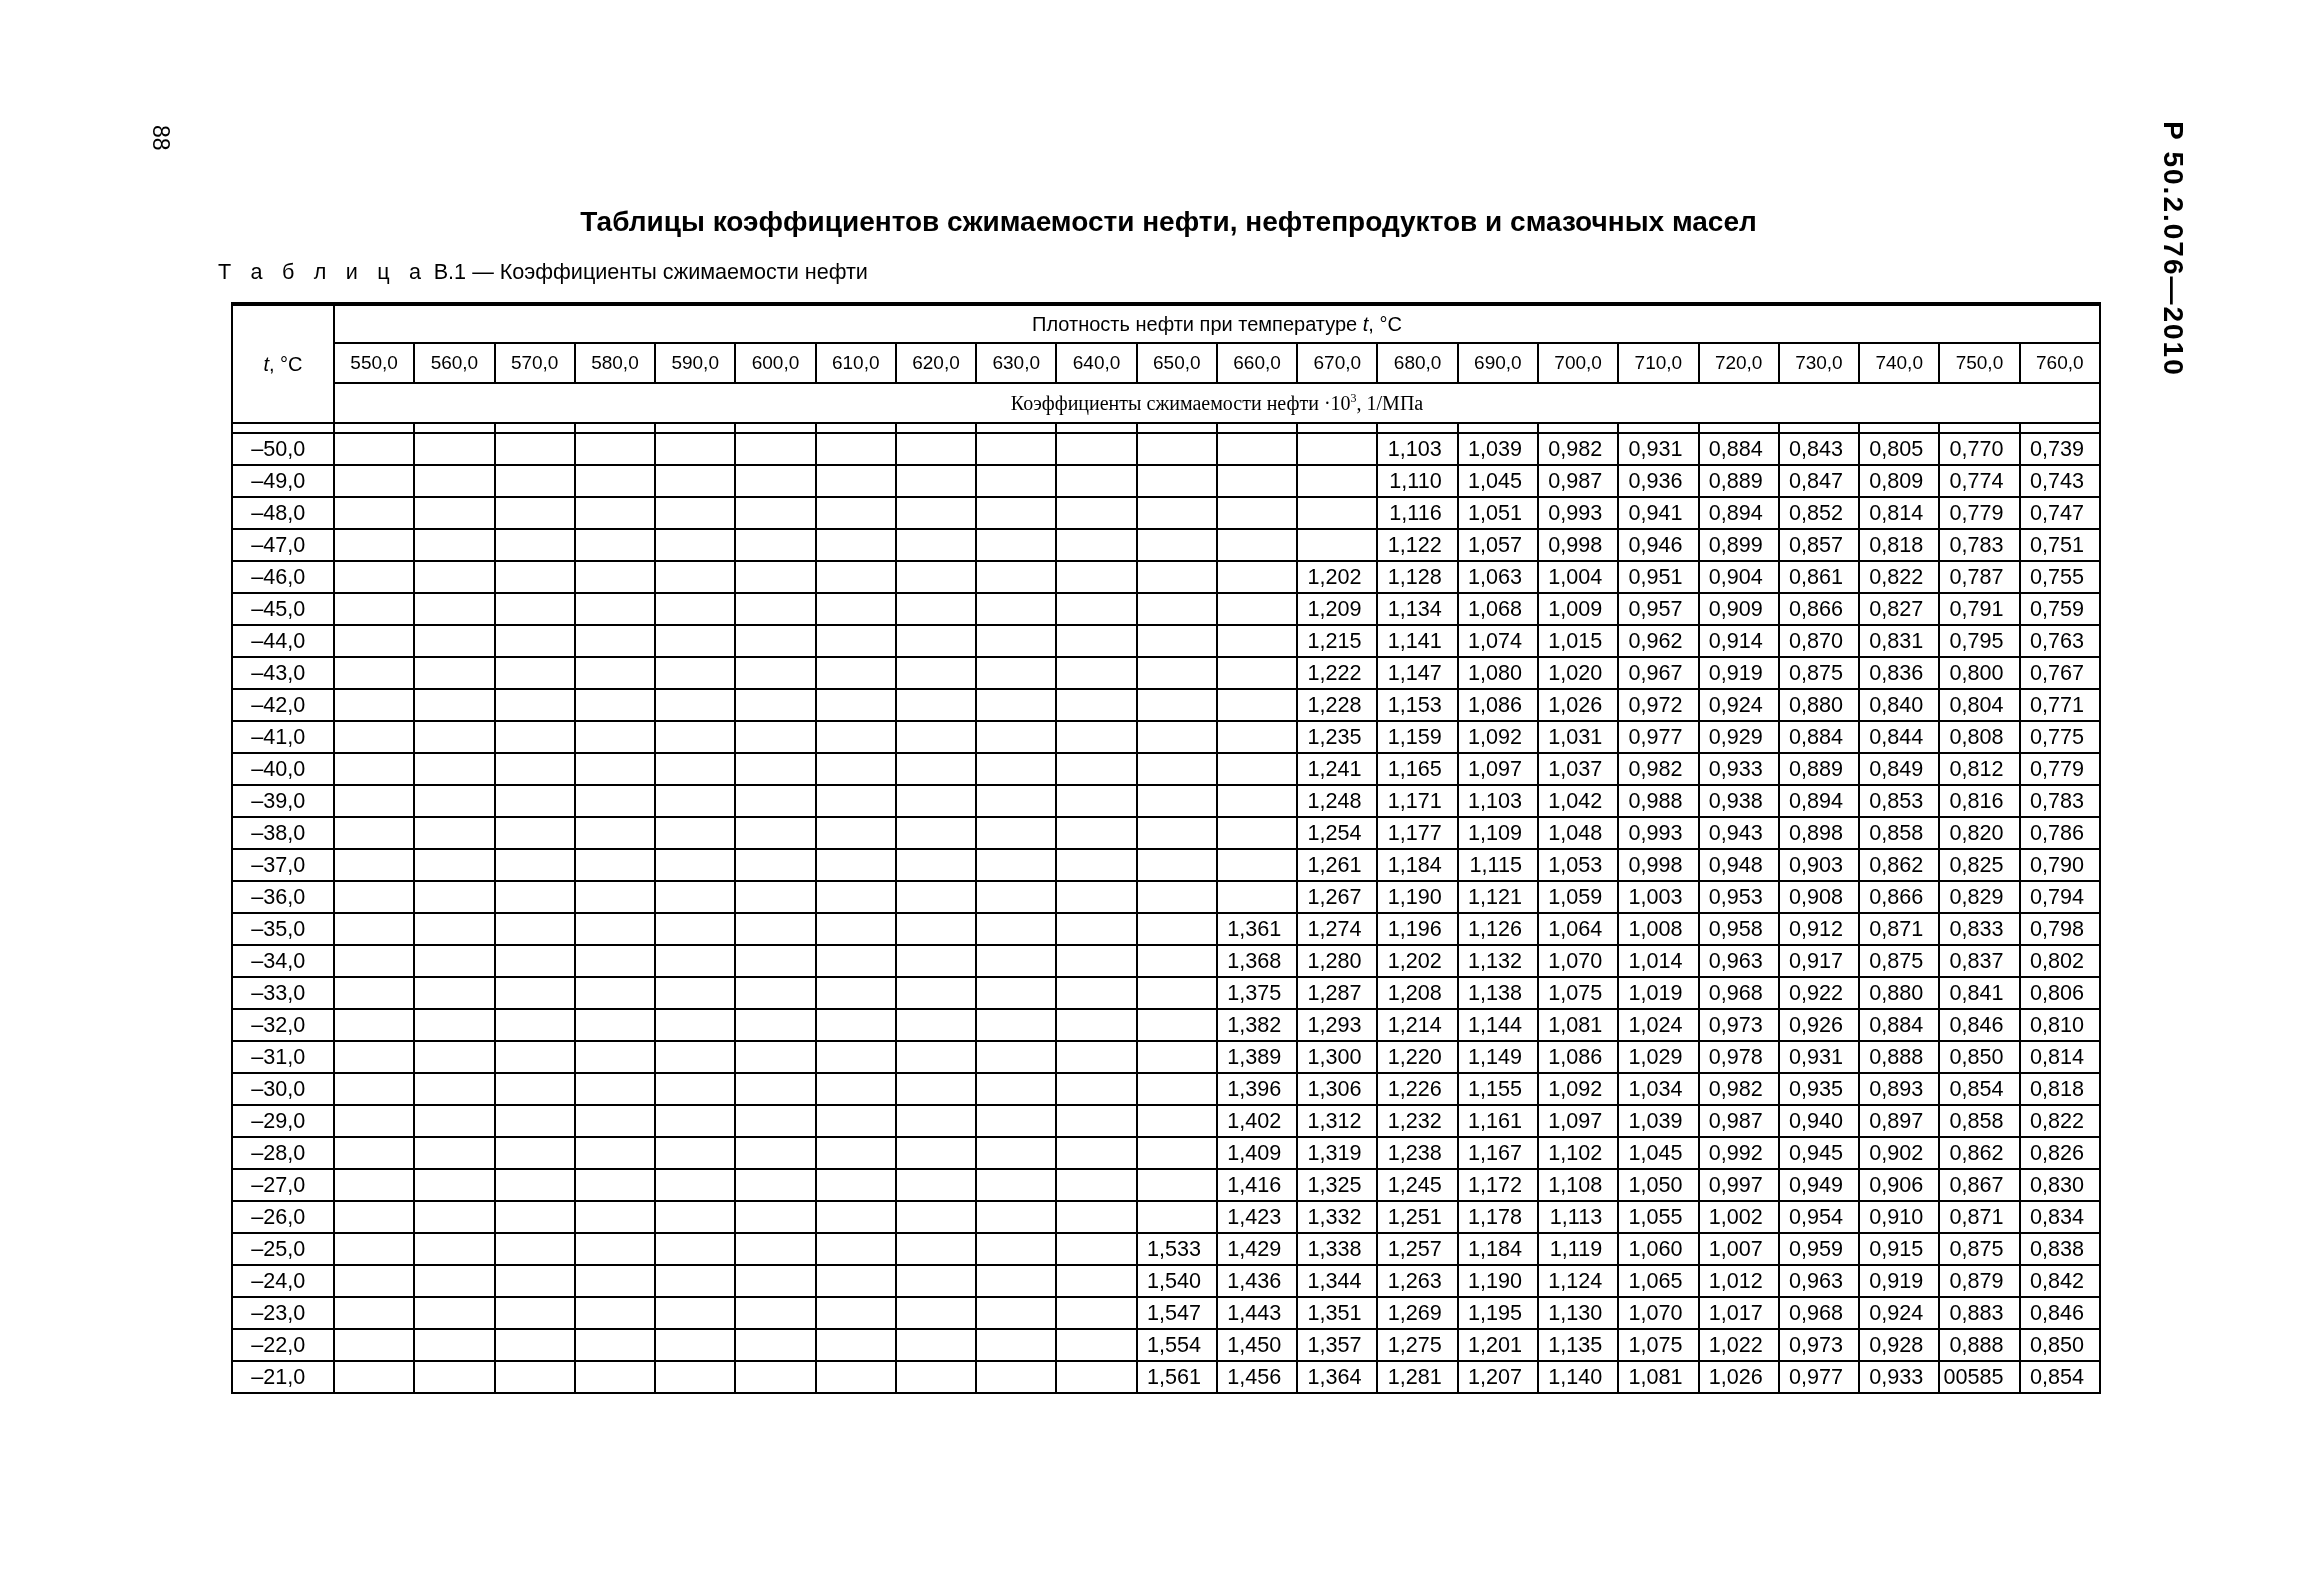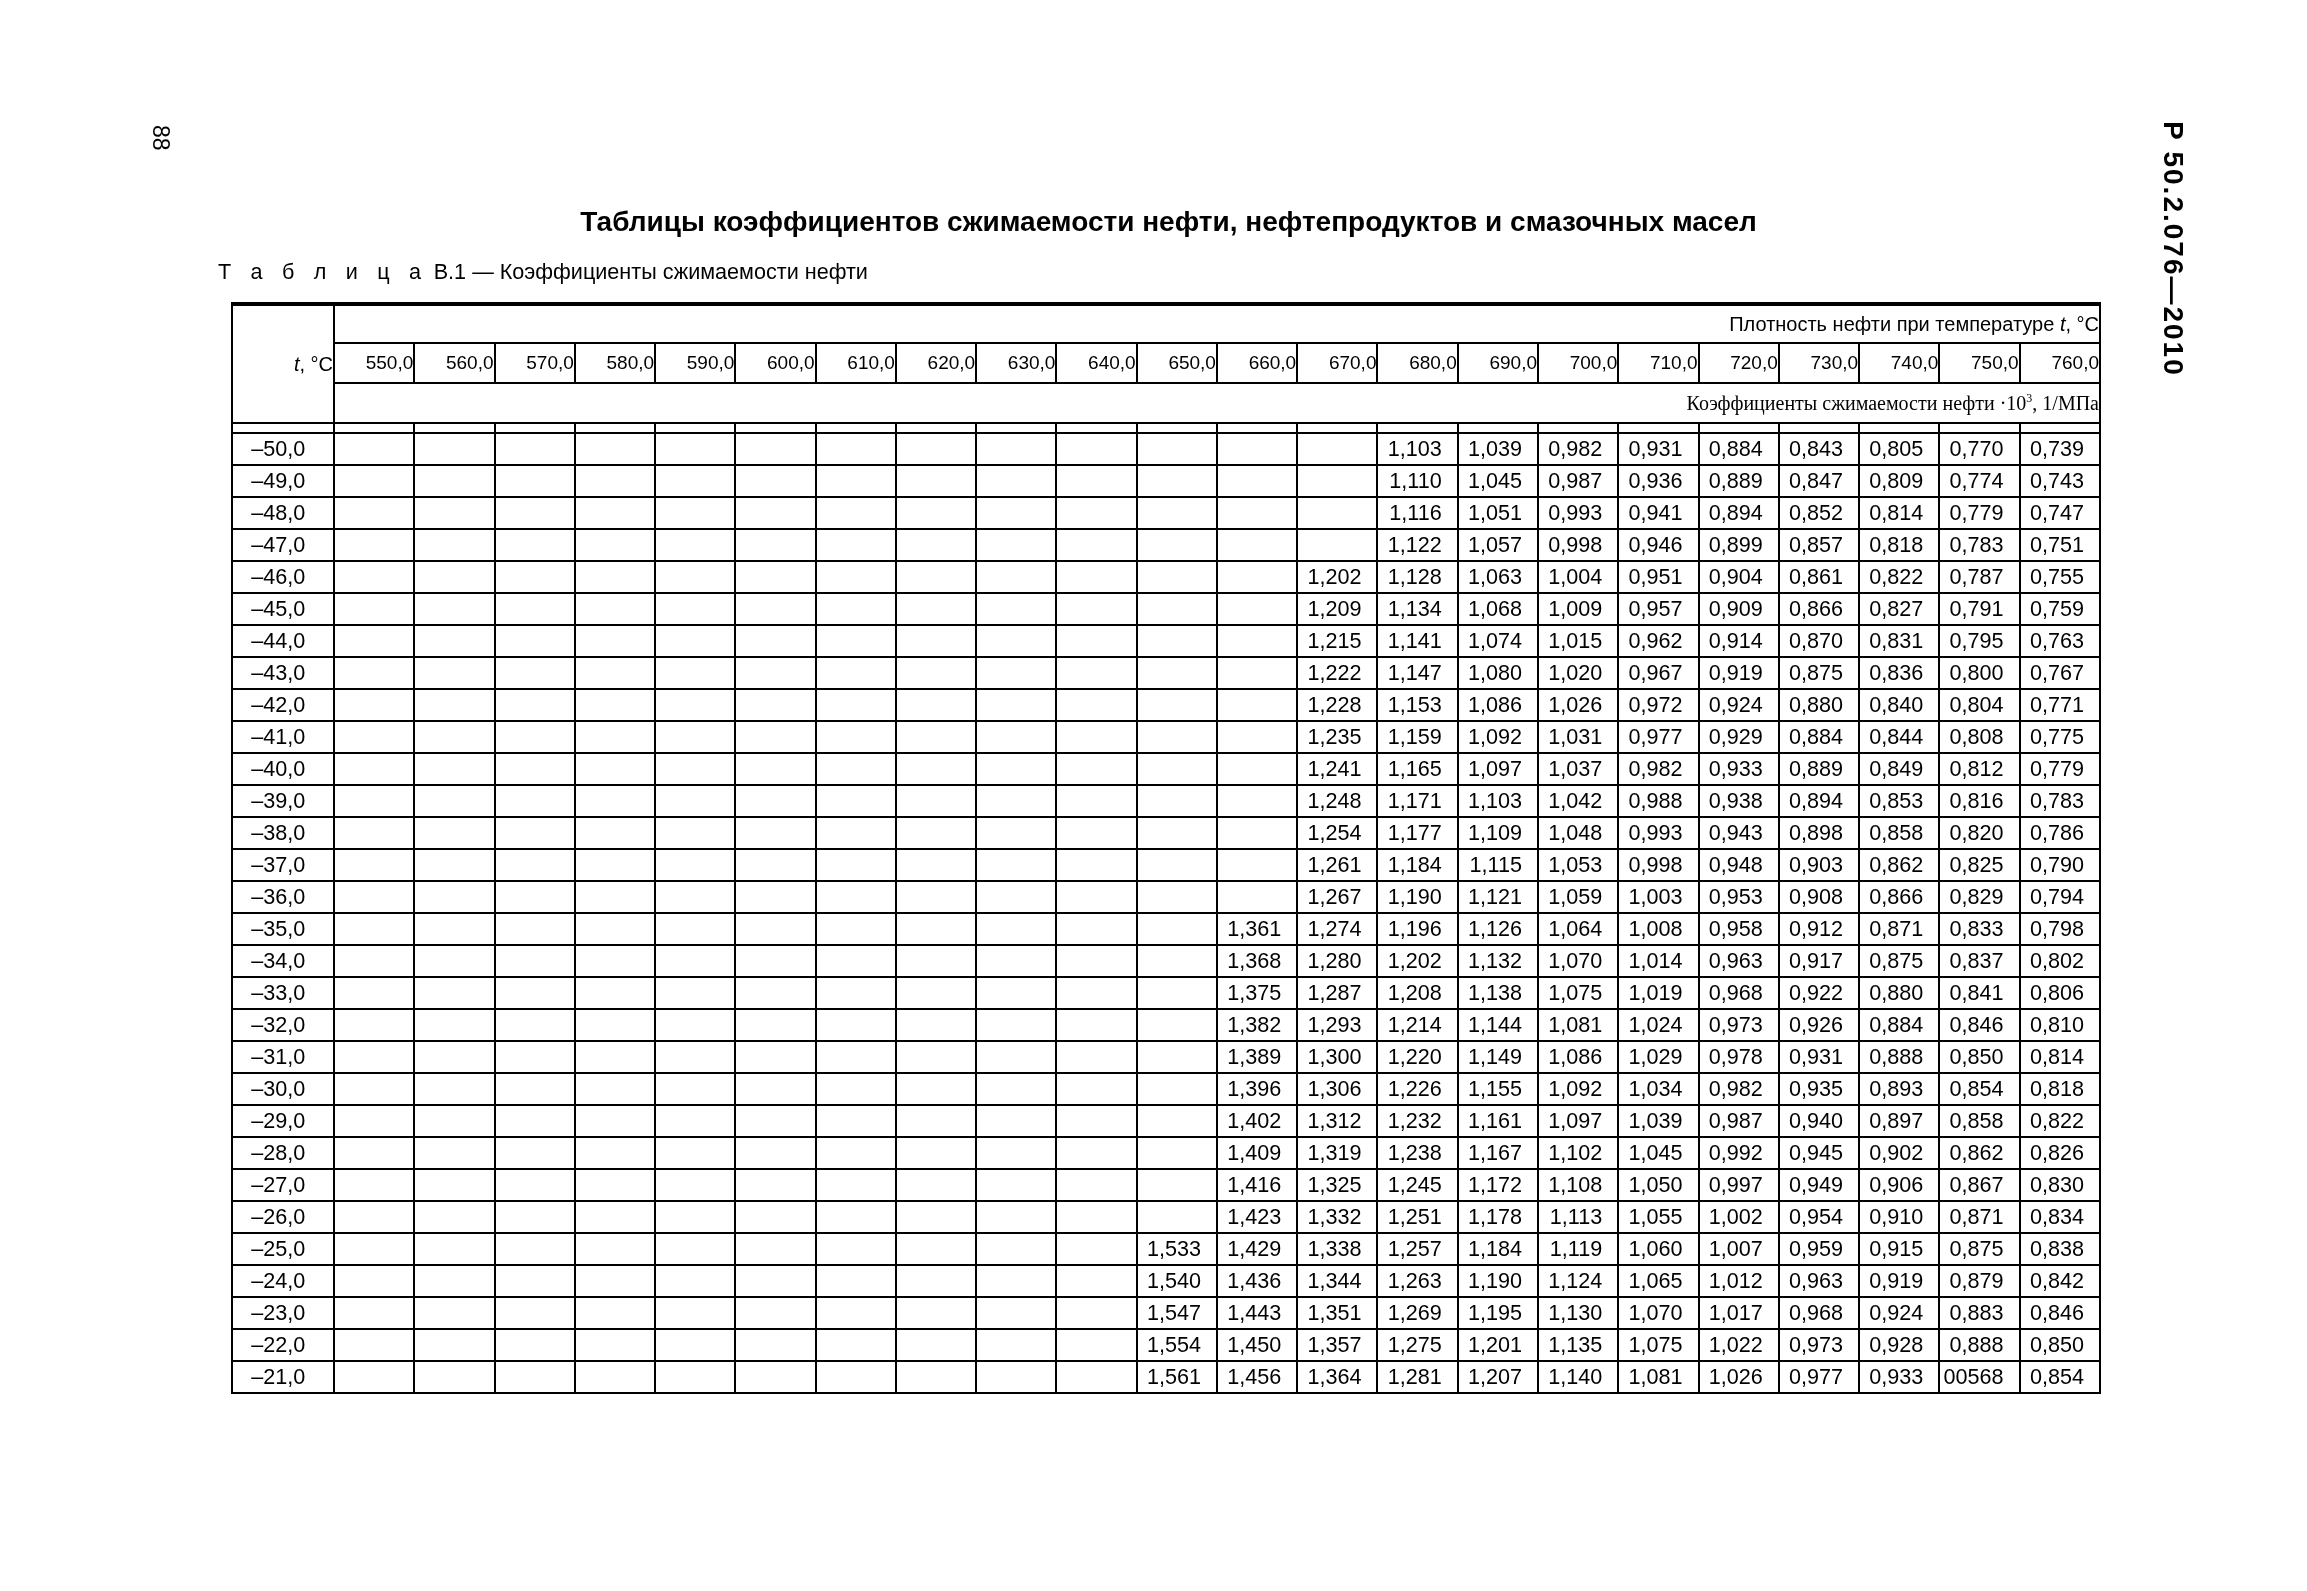--- a/index.html
+++ b/index.html
@@ -11,21 +11,21 @@
               transform:rotate(90deg); transform-origin:left top; white-space:nowrap; letter-spacing:2px; }
   .appendix-title { position:absolute; left:0; width:2307px; top:116px; text-align:center;
                     font-size:24px; font-weight:bold; line-height:31px; }
   .main-title { position:absolute; left:0; width:2337px; top:206px; text-align:center;
                 font-size:28px; font-weight:bold; }
   .table-caption { position:absolute; left:218px; top:259px; font-size:21.6px; }
   .table-caption .spaced { letter-spacing:6.7px; }
   table.coef { position:absolute; left:231px; top:302px; width:1870px; border-collapse:collapse;
                table-layout:fixed; font-size:20px; }
   table.coef td, table.coef th { border:2px solid #000; padding:0; font-weight:normal; }
-  table.coef thead th { text-align:right; }
+  table.coef thead th { text-align:center; }
   .h-top th { height:36px; }
   .h-dens th { height:38px; font-size:19px; }
   .h-coef th { height:38px;font-family:Liberation Serif, serif; }
   .sep-row td { height:8px; border-top:3.4px solid #000; border-bottom:3.4px solid #000; }
   table.coef tbody.data td { height:30px; text-align:right; padding-right:15px; font-size:21.6px; }
   table.coef tbody.data td.t-col { text-align:center; padding-right:9.4px;margin-left:38px; }
   table.coef .outer-top { border-top:4.7px solid #000; }
   sup { font-size:60%; }
 </style>
 </head>
@@ -846,18 +846,18 @@
         <td>1,561</td>
         <td>1,456</td>
         <td>1,364</td>
         <td>1,281</td>
         <td>1,207</td>
         <td>1,140</td>
         <td>1,081</td>
         <td>1,026</td>
         <td>0,977</td>
         <td>0,933</td>
-        <td>00568</td>
+        <td>00585</td>
         <td>0,854</td>
       </tr>
     </tbody>
 </table>
 
 
 </body></html>

